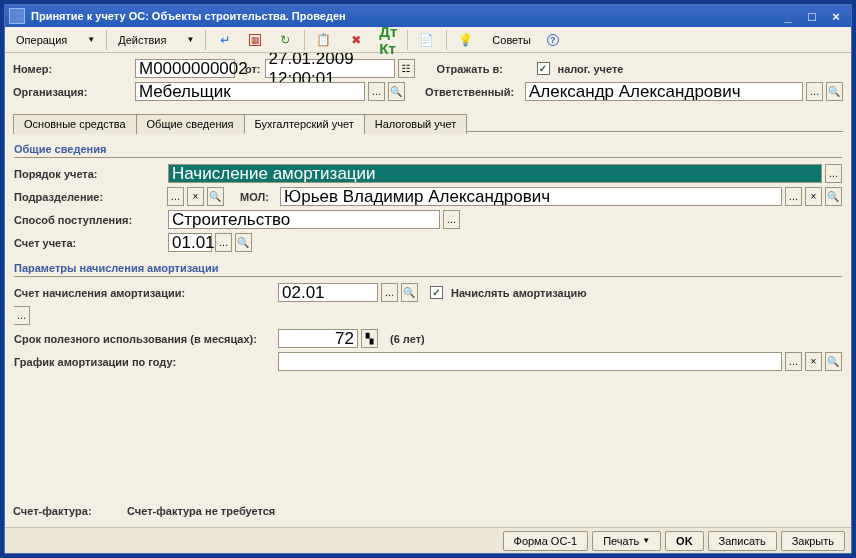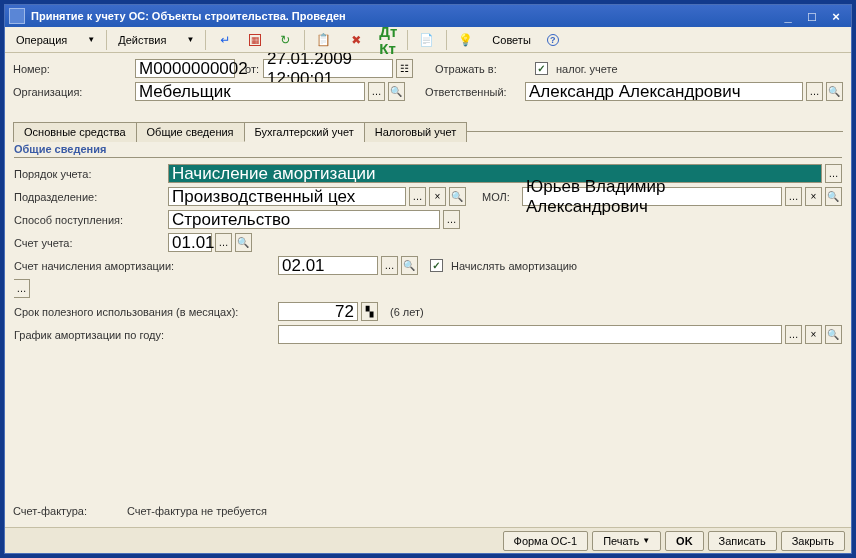--- a/index.html
+++ b/index.html
@@ -56,21 +56,21 @@
   .icon16 { width: 16px; height: 16px; display:inline-flex; align-items:center; justify-content:center; font-size:12px;}
   .sep { width:1px; height:20px; background:#c5bfa5; margin:0 2px;}
   .body {
     flex: 1;
     padding: 6px 8px;
     display: flex;
     flex-direction: column;
     overflow: hidden;
   }
   .row { display: flex; align-items: center; margin-bottom: 4px; gap: 4px;}
-  .label { color:#333; }
+  .label { color:#333;font-weight:bold; }
   .input {
     height: 19px;
     background: #fff;
     border: 1px solid #9a947c;
     padding: 0 3px;
     display: flex;
     align-items: center;
     font-size: 17px;
   }
   .input.selected { background:#0f766e; color:#fff; }
@@ -90,21 +90,21 @@
     border-bottom: 1px solid #9a947c;
     margin-top: 6px;
   }
   .tab {
     padding: 3px 10px;
     border: 1px solid #9a947c;
     border-bottom: none;
     background: #ece7d6;
     margin-right: -1px;
     position: relative;
-    top: 11px;
+    top: 3px;
   }
   .tab.active {
     background: #f3efe3;
     border-bottom: 1px solid #f3efe3;
   }
   .section-head {
     color: #3a5ba5;
     font-weight: bold;
     border-bottom: 1px solid #9a947c;
     padding: 4px 0 2px 0;
@@ -242,23 +242,20 @@
       <div class="form-grid">
         <div class="row">
           <span class="label" style="width:150px">Порядок учета:</span>
           <div class="input selected" style="flex:1">
               <span>Начисление амортизации</span>
             </div>
           <div class="mini-btn">…</div>
         </div>
         <div class="row">
           <span class="label" style="width:150px">Подразделение:</span>
-          <div class="input" style="width:238px">
-              <span>Производственный цех</span>
-            </div>
           <div class="mini-btn">…</div>
           <div class="mini-btn">×</div>
           <div class="mini-btn">🔍</div>
           <span class="label" style="margin-left:12px;width:36px">МОЛ:</span>
           <div class="input" style="flex:1">
               <span>Юрьев Владимир Александрович</span>
             </div>
           <div class="mini-btn">…</div>
           <div class="mini-btn">×</div>
           <div class="mini-btn">🔍</div>
@@ -273,20 +270,21 @@
         <div class="row">
           <span class="label" style="width:150px">Счет учета:</span>
           <div class="input" style="width:44px">
               <span>01.01</span>
             </div>
           <div class="mini-btn">…</div>
           <div class="mini-btn">🔍</div>
         </div>
       </div>
 
+      <div class="section-head">Параметры начисления амортизации</div>
       <div class="form-grid">
         <div class="row">
           <span class="label" style="width:260px">Счет начисления амортизации:</span>
           <div class="input" style="width:100px">
               <span>02.01</span>
             </div>
           <div class="mini-btn">…</div>
           <div class="mini-btn">🔍</div>
           <div class="chk" style="margin-left:8px">✓</div>
           <span class="label" style="margin-left:4px">Начислять амортизацию</span>

